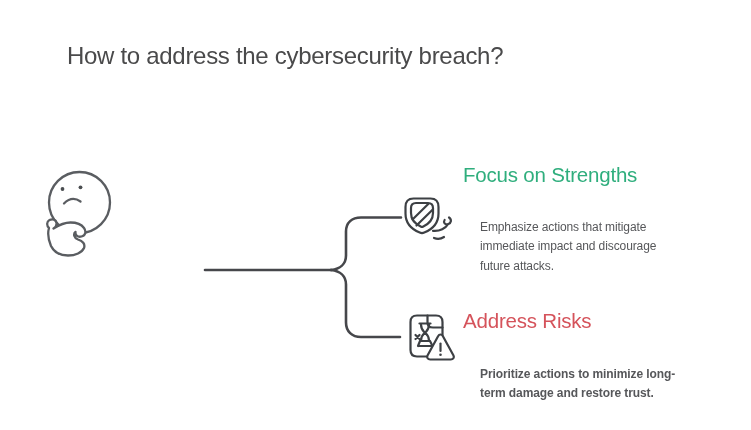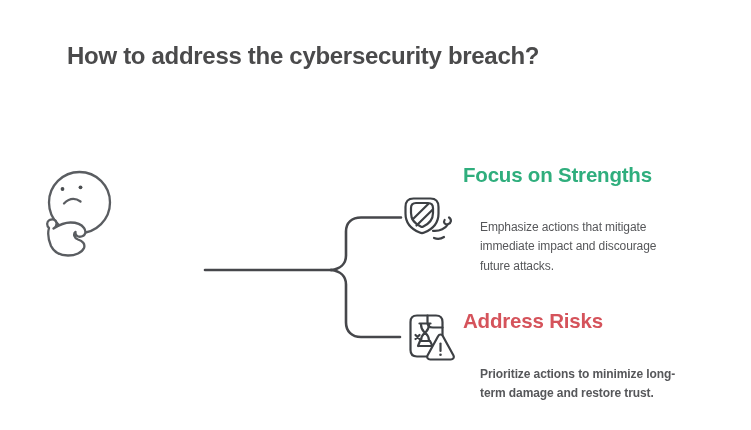--- a/index.html
+++ b/index.html
@@ -3,31 +3,31 @@
 <meta charset="utf-8">
 <style>
   html,body{margin:0;padding:0;}
   body{
     width:751px;height:430px;position:relative;overflow:hidden;
     background:var(--background,#fff);
     font-family:"Liberation Sans","DejaVu Sans",sans-serif;
   }
   .title{
     position:absolute;left:67px;top:42px;margin:0;
-    font-size:24px;font-weight:700;letter-spacing:-0.3px;
+    font-size:24px;font-weight:400;letter-spacing:-0.3px;
     color:var(--title-color,#4a4a4b);
   }
   .doodle-svg{position:absolute;left:36px;top:158px;}
   .connector-svg{position:absolute;left:198px;top:188px;}
   .icon-svg{position:absolute;}
   .icon-strengths{left:396px;top:188px;}
   .icon-risks{left:403px;top:306px;}
   .branch-heading{
     position:absolute;left:463px;margin:0;
-    font-size:20.5px;font-weight:700;letter-spacing:-0.2px;
+    font-size:20.5px;font-weight:400;letter-spacing:-0.2px;
   }
   .heading-strengths{top:163px;color:var(--accent-green,#2fae7d);}
   .heading-risks{top:309px;color:var(--accent-red,#d5535b);}
   .branch-body{
     position:absolute;left:463px;margin:17px;width:288px;
     font-size:12px;line-height:19.4px;letter-spacing:-0.1px;
     color:var(--body-color,#56575a);
     white-space:pre-line;
   }
   .body-strengths{top:201px;}

